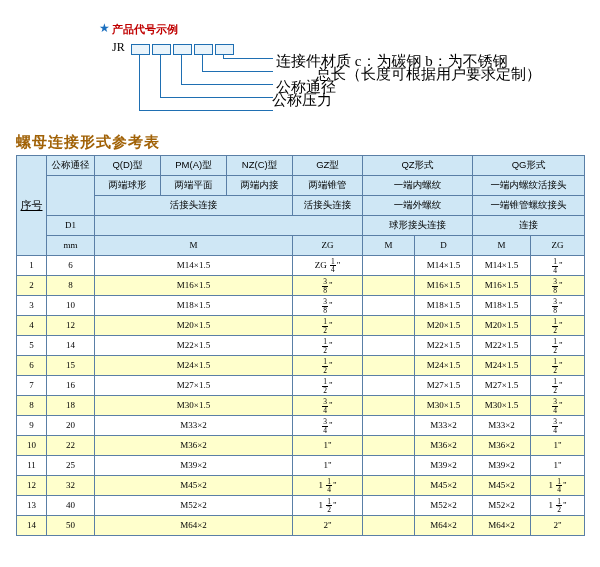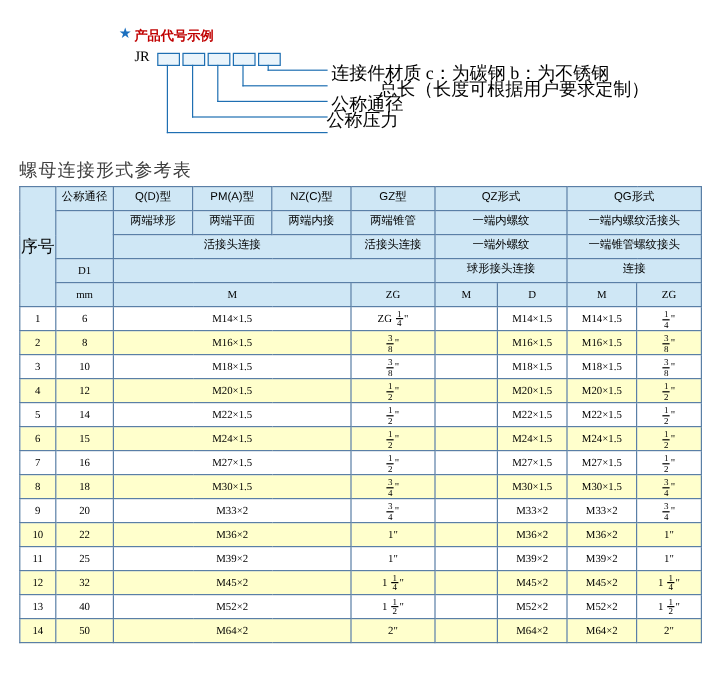--- a/index.html
+++ b/index.html
@@ -39,21 +39,21 @@
   
   .vline{position:absolute;width:1px;background:#1f6fb2;}
   .hline{position:absolute;height:1px;background:#1f6fb2;}
   .lbl{
     position:absolute;font-size:15px;white-space:nowrap;
     font-family:Liberation Serif, serif;
   }
   
   .sect-title{
     position:absolute;left:16px;top:133px;
-    font-size:15px;font-weight:normal;color:#404040;
+    font-size:15px;font-weight:bold;color:#a16207;
     letter-spacing:1px;
     white-space:nowrap;
   }
   
   .tbl-wrap{position:absolute;left:16px;top:155px;width:568px;}
   table.main{
     border-collapse:collapse;
     table-layout:fixed;
     width:568px;
     font-size:9px;
@@ -69,21 +69,21 @@
     font-weight:normal;
   }
   .hdr{background:#cfe7f5;}
   .hdr-cn{font-family:"Liberation Sans","DejaVu Sans",sans-serif;font-size:9.5px;}
   .rowA{background:#ffffcc;}
   .rowB{background:#ffffff;}
   .frac{display:inline-block;vertical-align:middle;text-align:center;font-size:7.5px;line-height:1;}
   .frac .num{display:block;border-bottom:1px solid #000;padding:0 1px;}
   .frac .den{display:block;padding:0 1px;}
   .fracwrap{display:inline-flex;align-items:center;justify-content:center;gap:1px;font-size:9px;}
-  .vtxt{font-family:"Liberation Sans","DejaVu Sans",sans-serif;font-size:14px;}
+  .vtxt{font-family:"Liberation Sans","DejaVu Sans",sans-serif;font-size:11px;text-decoration:underline;}
 </style>
 </head>
 <body>
 
 <div class="legend">
   <span class="star">★</span>
   <span class="legend-title">产品代号示例</span>
   <span class="jr">JR</span>
 
   <span class="codebox cb1"></span>

